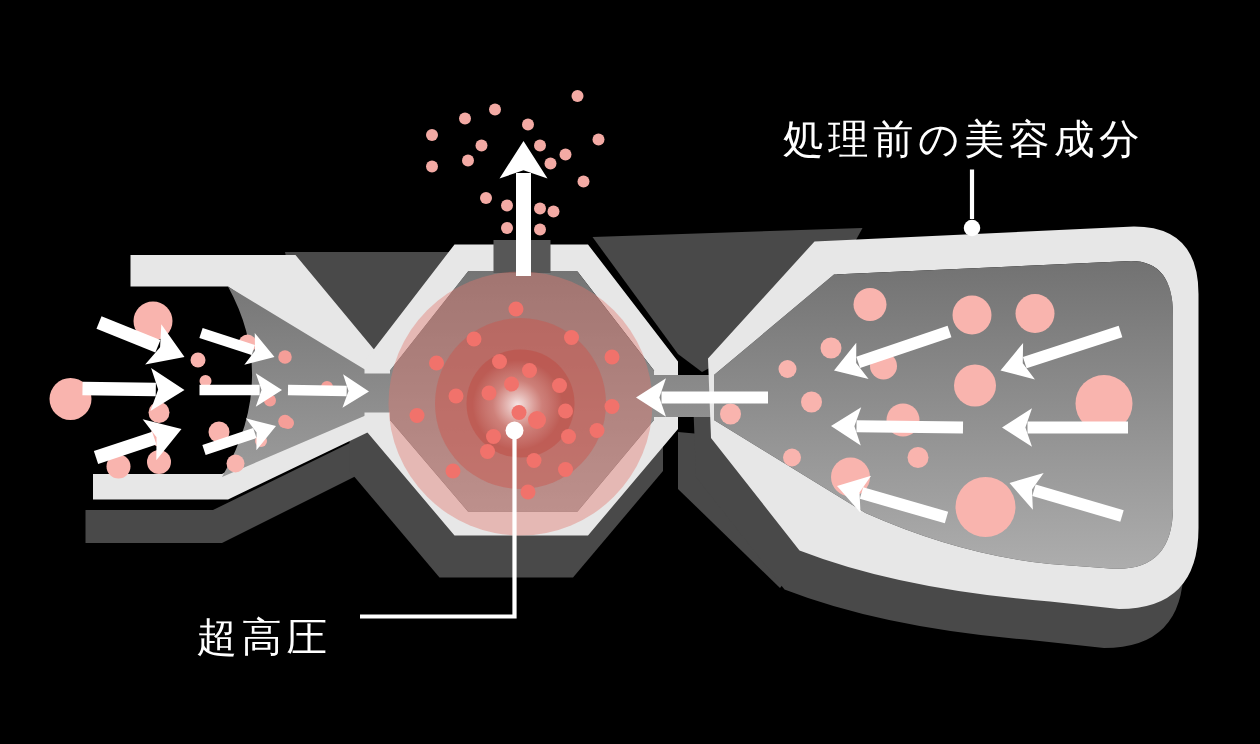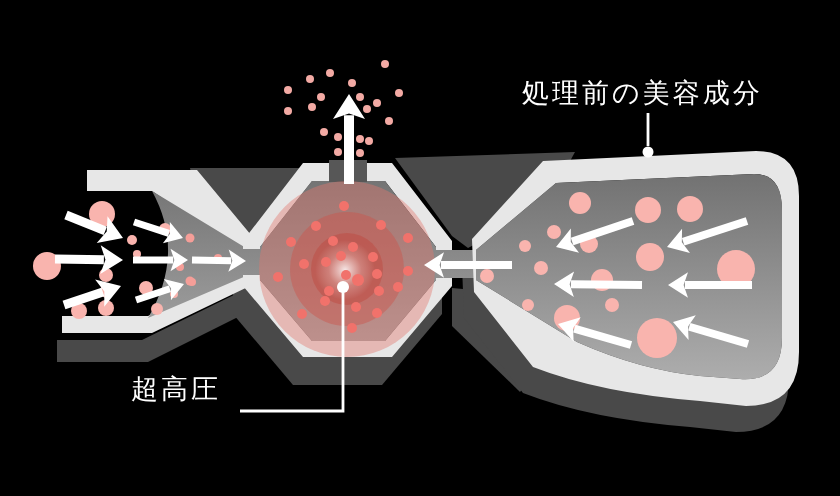--- a/index.html
+++ b/index.html
@@ -2,21 +2,21 @@
 <html><head>
 <meta charset="utf-8">
 <style>
   html,body{margin:0;padding:0;background:#000;}
   #stage{position:relative;width:840px;height:496px;background:#0f172a;overflow:hidden;
          font-family:"Liberation Sans","DejaVu Sans",sans-serif;}
   #diagram-svg{position:absolute;left:0;top:0;}
   .diagram-label{position:absolute;color:#fff;font-size:27px;letter-spacing:3px;
                  white-space:nowrap;line-height:1;}
   #label-before{left:522px;top:80px;}
-  #label-pressure{left:131px;top:376px;}
+  #label-pressure{left:131px;top:412px;}
 </style>
 </head>
 <body>
 
 <div id="stage">
   <svg id="diagram-svg" width="840" height="496" viewBox="0 0 840 496">
     <defs>
       <linearGradient id="gInterior" gradientUnits="userSpaceOnUse" x1="0" y1="150" x2="0" y2="410">
         <stop offset="0" stop-color="#6b6b6b"></stop>
         <stop offset="1" stop-color="#b6b6b6"></stop>

